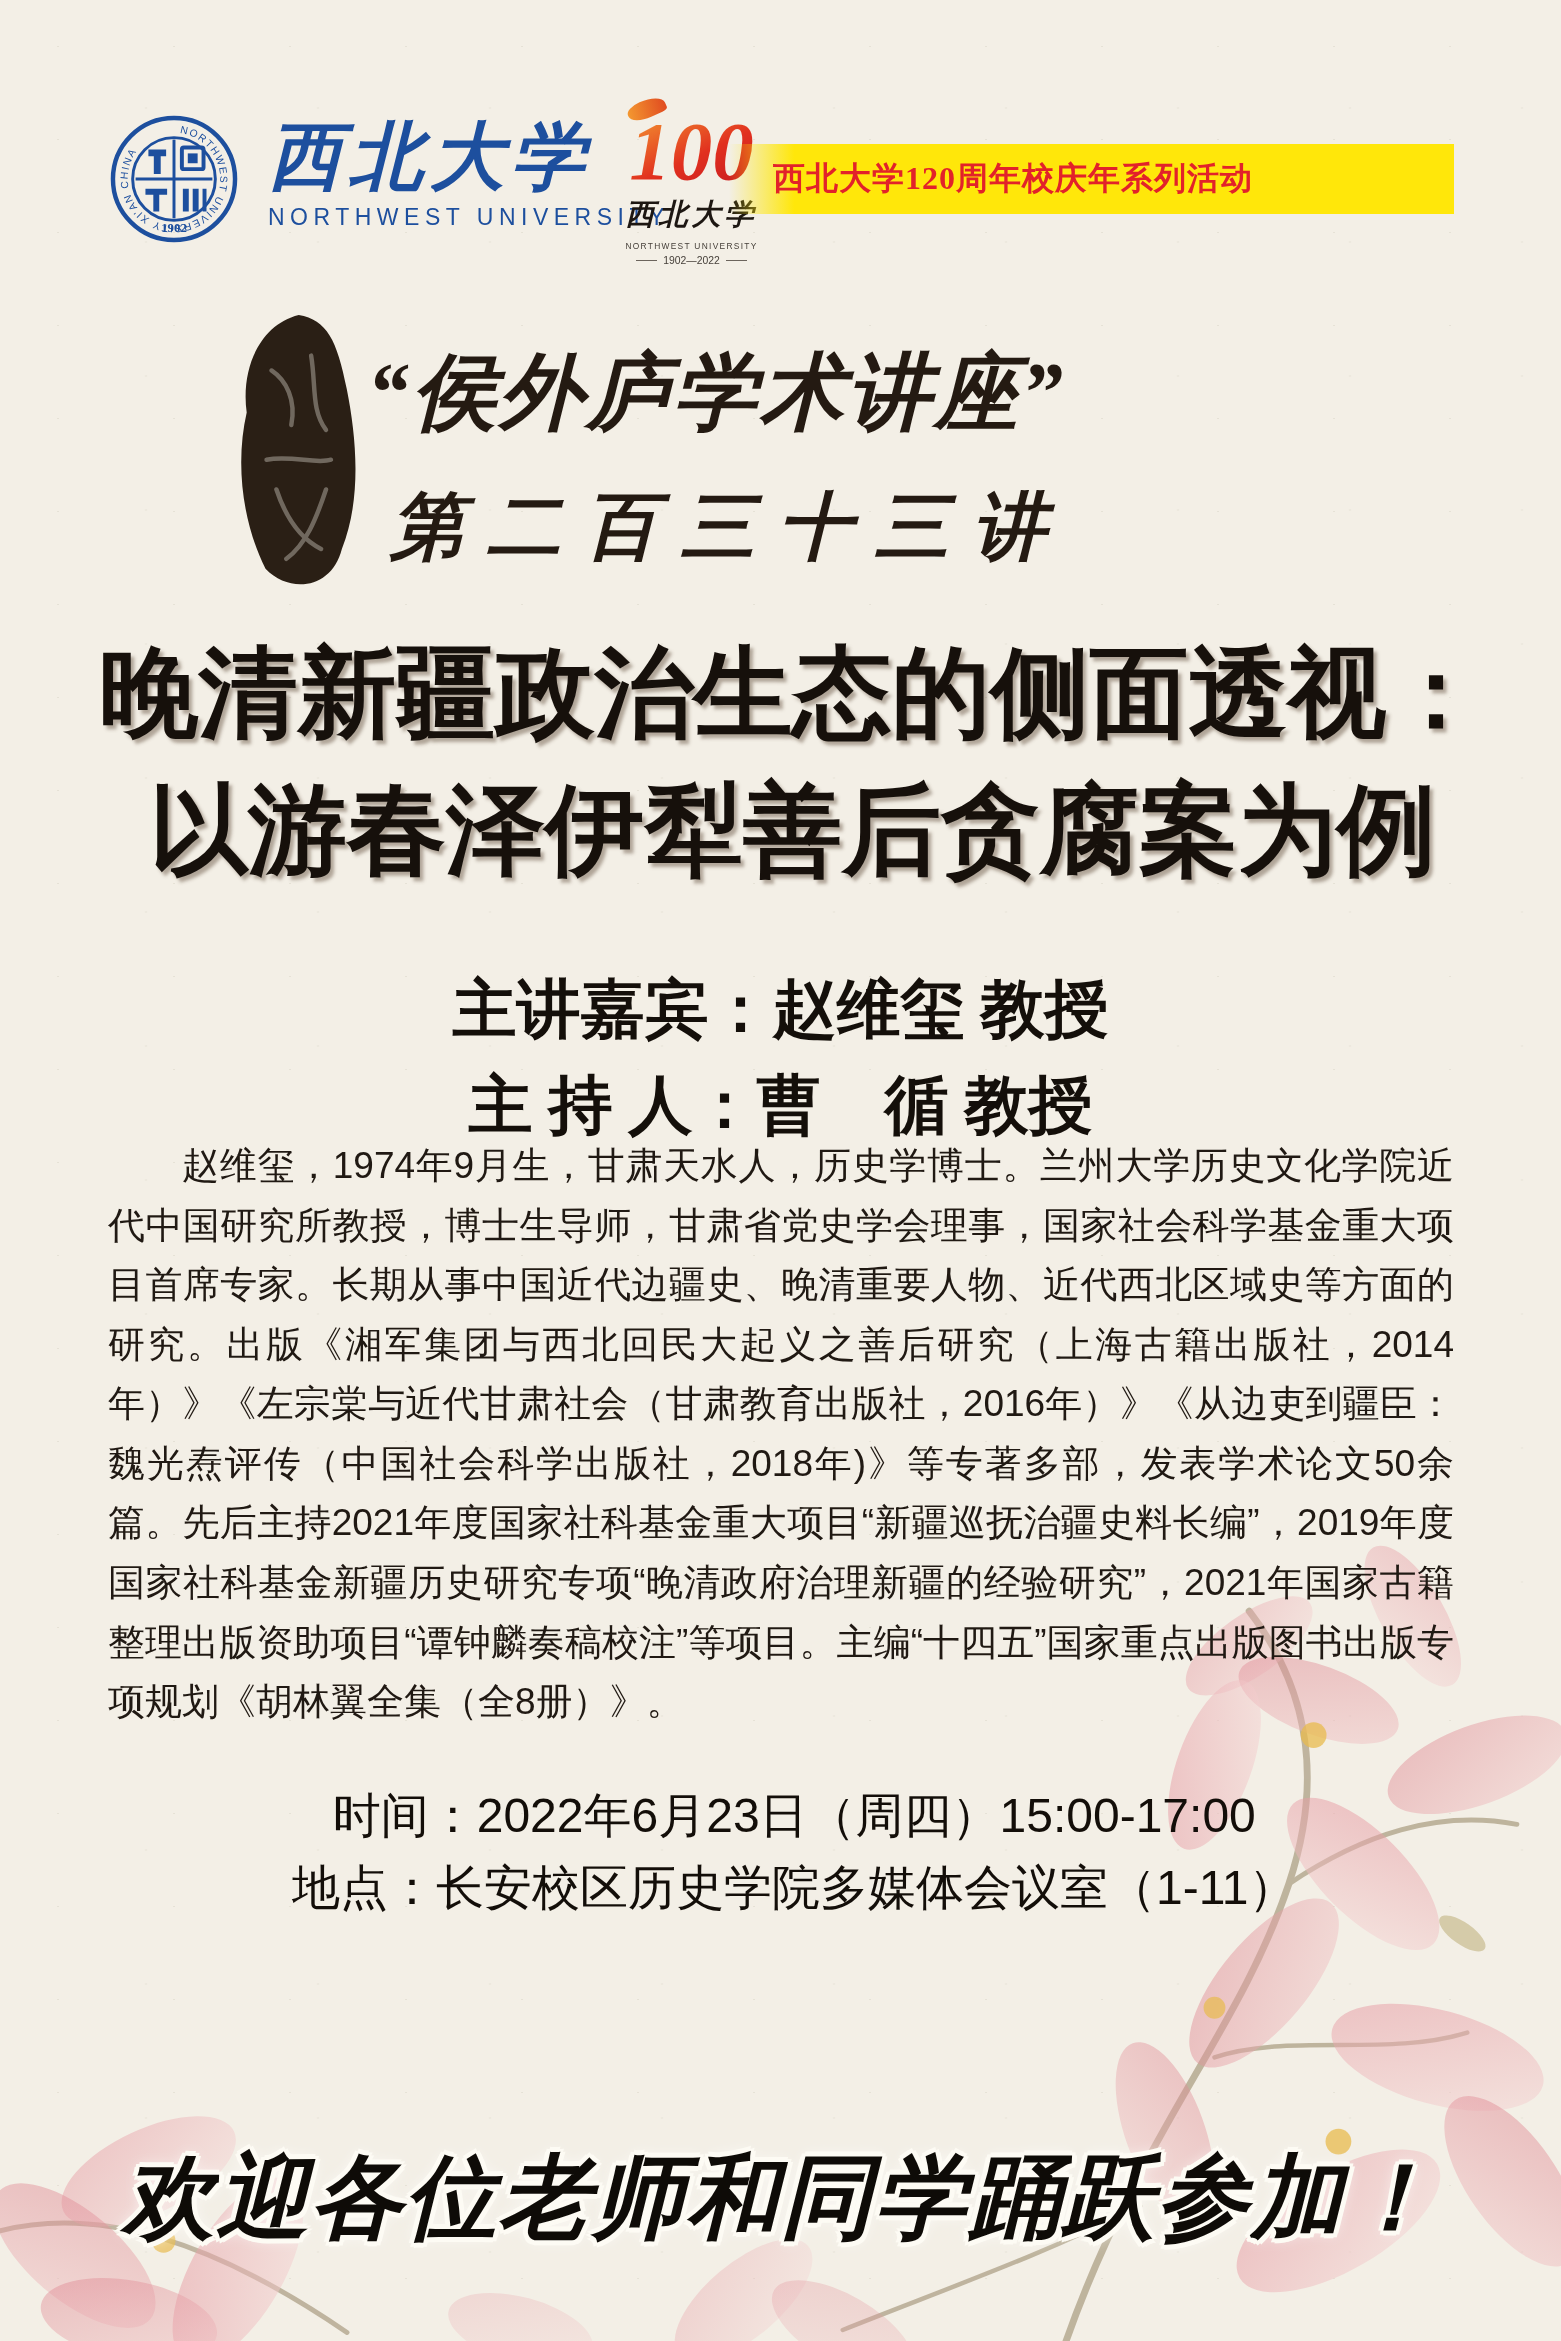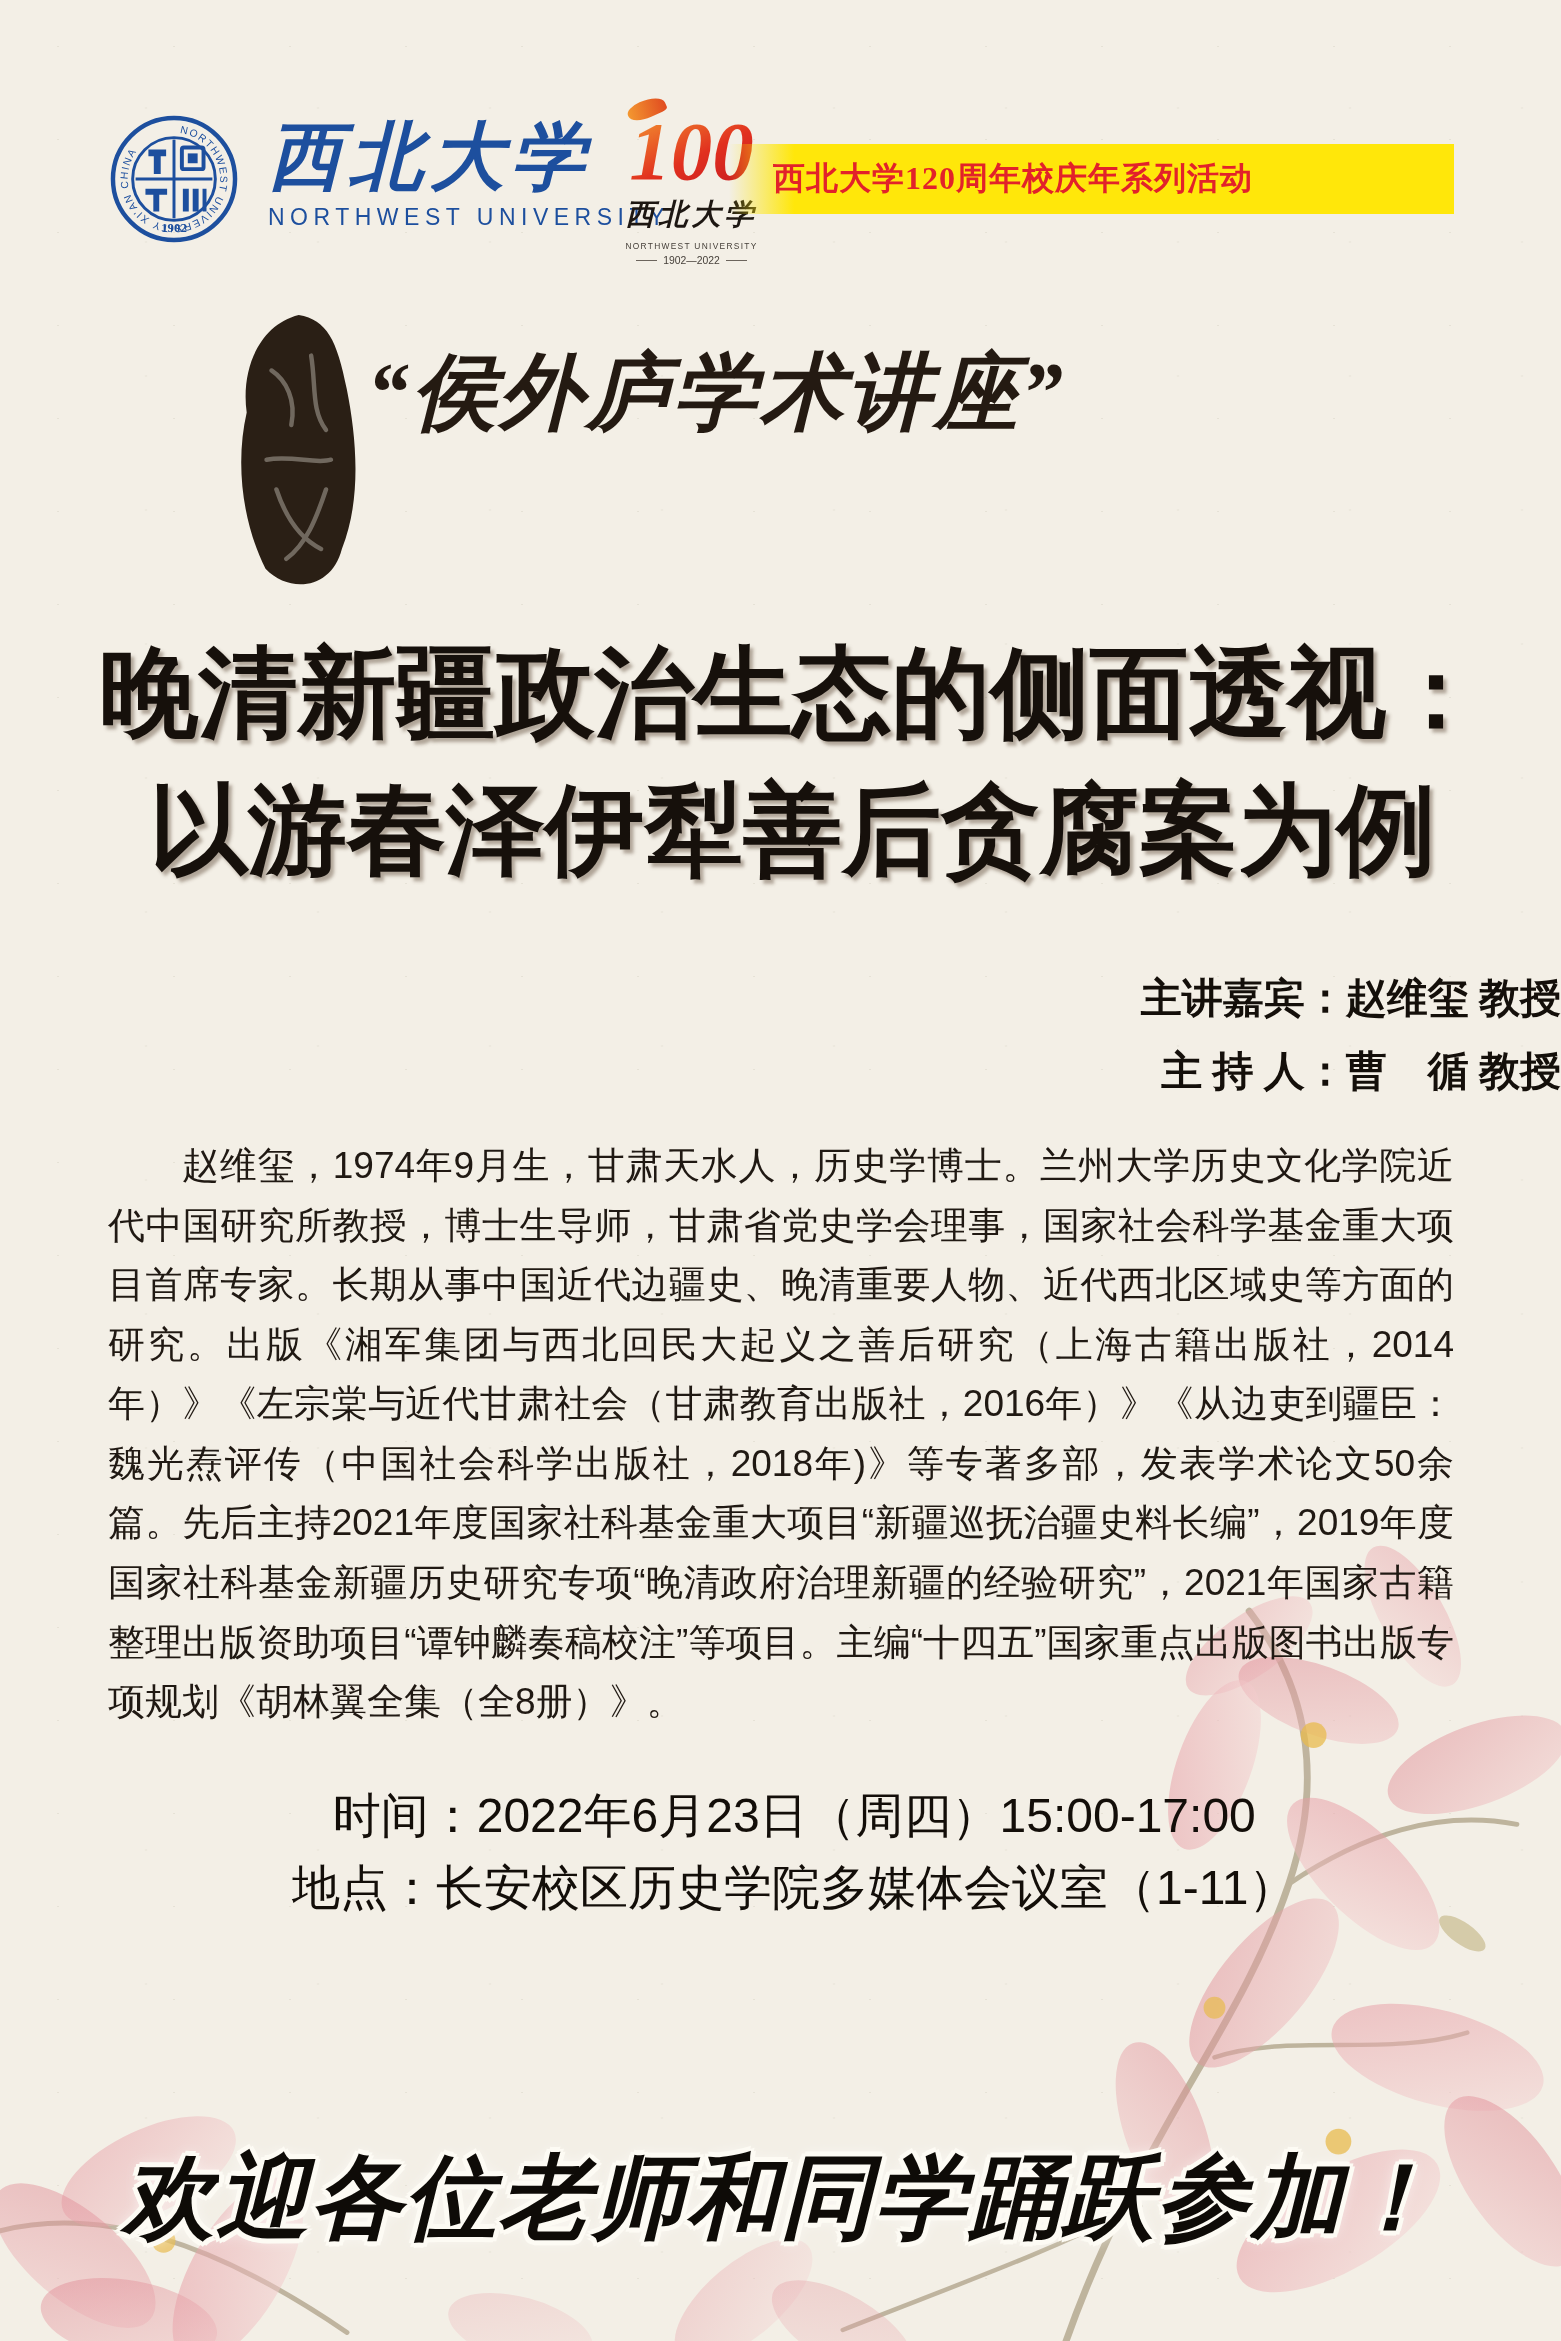--- a/index.html
+++ b/index.html
@@ -92,21 +92,21 @@
   .title{left:12px;top:626px;width:100%;text-align:center;
     font-family:"Liberation Serif", serif;font-weight:bold;color:#16100b;}
   .title-line{
     font-size:99px;line-height:1.38;white-space:nowrap;
     text-shadow:3.5px 4px 3.5px rgba(95,75,58,0.45);
   }
 
   
   .speakers{left:0;top:978px;width:100%;text-align:center;
     font-family:"Liberation Serif", serif;font-weight:bold;color:#140f0a;}
-  .speaker-line{font-size:41px;line-height:1;white-space:nowrap;text-align:right;}
+  .speaker-line{font-size:64px;line-height:1;white-space:nowrap;}
   .host-line{margin-top:32px;}
 
   
   .bio{
     left:108px;top:1136px;width:1346px;
     font-size:37px;line-height:1.61;color:#201913;
     text-align:justify;text-indent:2em;
   }
 
   
@@ -237,20 +237,21 @@
       <path d="M120,120 C150,140 170,180 160,230"></path>
       <path d="M200,90 C210,150 200,200 230,240"></path>
       <path d="M110,300 C160,290 210,310 240,300"></path>
       <path d="M130,360 C150,420 180,460 220,480"></path>
       <path d="M230,360 C210,420 190,470 150,500"></path>
     </g>
   </svg>
 
   <div class="layer series">
     <div class="series-line1">“侯外庐学术讲座”</div>
+    <div class="series-line2">第二百三十三讲</div>
   </div>
 
   <div class="layer title">
     <div class="title-line">晚清新疆政治生态的侧面透视：</div>
     <div class="title-line">以游春泽伊犁善后贪腐案为例</div>
   </div>
 
   <div class="layer speakers">
     <div class="speaker-line">
       <span>主讲嘉宾：</span><span>赵维玺 教授</span>

